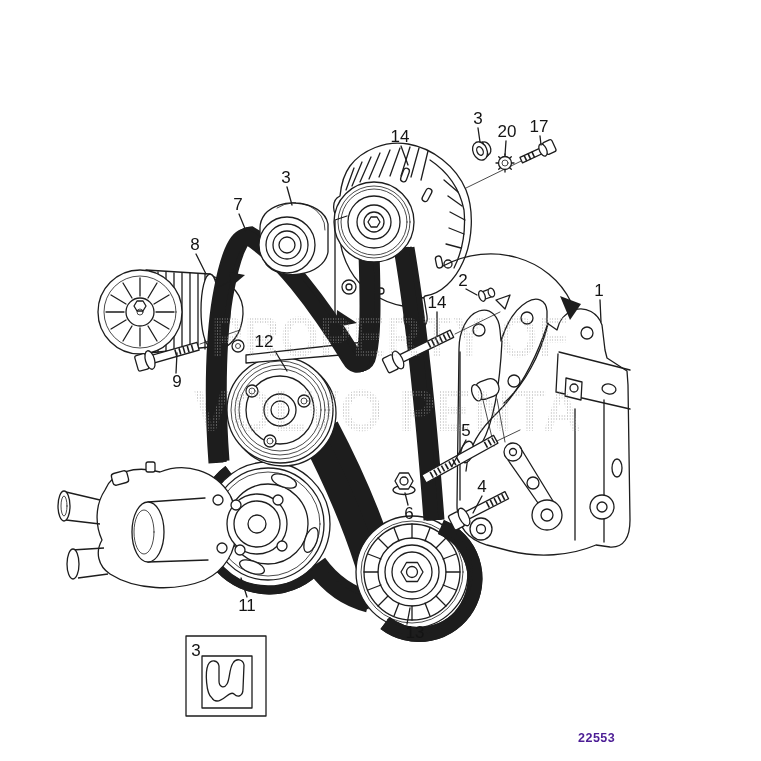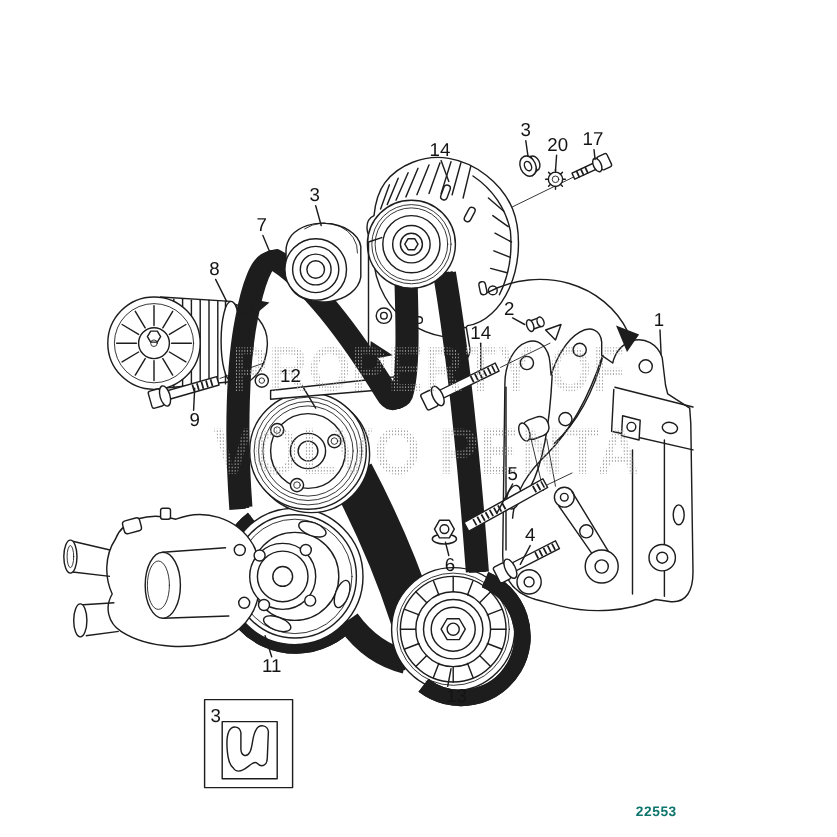--- a/index.html
+++ b/index.html
@@ -21,21 +21,21 @@
              font-weight:bold;color:var(--wm);transform-origin:center;}
   @supports ((-webkit-background-clip: text)){
     .watermark{background-image:radial-gradient(#9f9f9f 26%, rgba(159,159,159,0) 28%);
                background-size:3px 3px;-webkit-background-clip:text;color:transparent;}
   }
   .wm1{left:390px;top:336px;font-size:58px;transform:translate(-50%,-50%) scaleX(.84);letter-spacing:1px;}
   .wm2{left:388px;top:410px;font-size:60px;transform:translate(-50%,-50%) scaleX(.9);letter-spacing:1px;}
   .callout{position:absolute;z-index:4;transform:translate(-50%,-50%);
            font-size:17px;color:#141414;}
   .drawing-number{position:absolute;z-index:4;left:578px;top:731px;
-                  font-size:12.5px;font-weight:bold;color:#0f766e;letter-spacing:.5px;}
+                  font-size:12.5px;font-weight:bold;color:#4c1d95;letter-spacing:.5px;}
 </style>
 </head>
 <body>
 
 <div class="stage">
 
   <svg class="art" width="761" height="761" viewBox="0 0 761 761">
 
     <line class="ln thin" x1="425" y1="208" x2="552" y2="146"></line>
 

